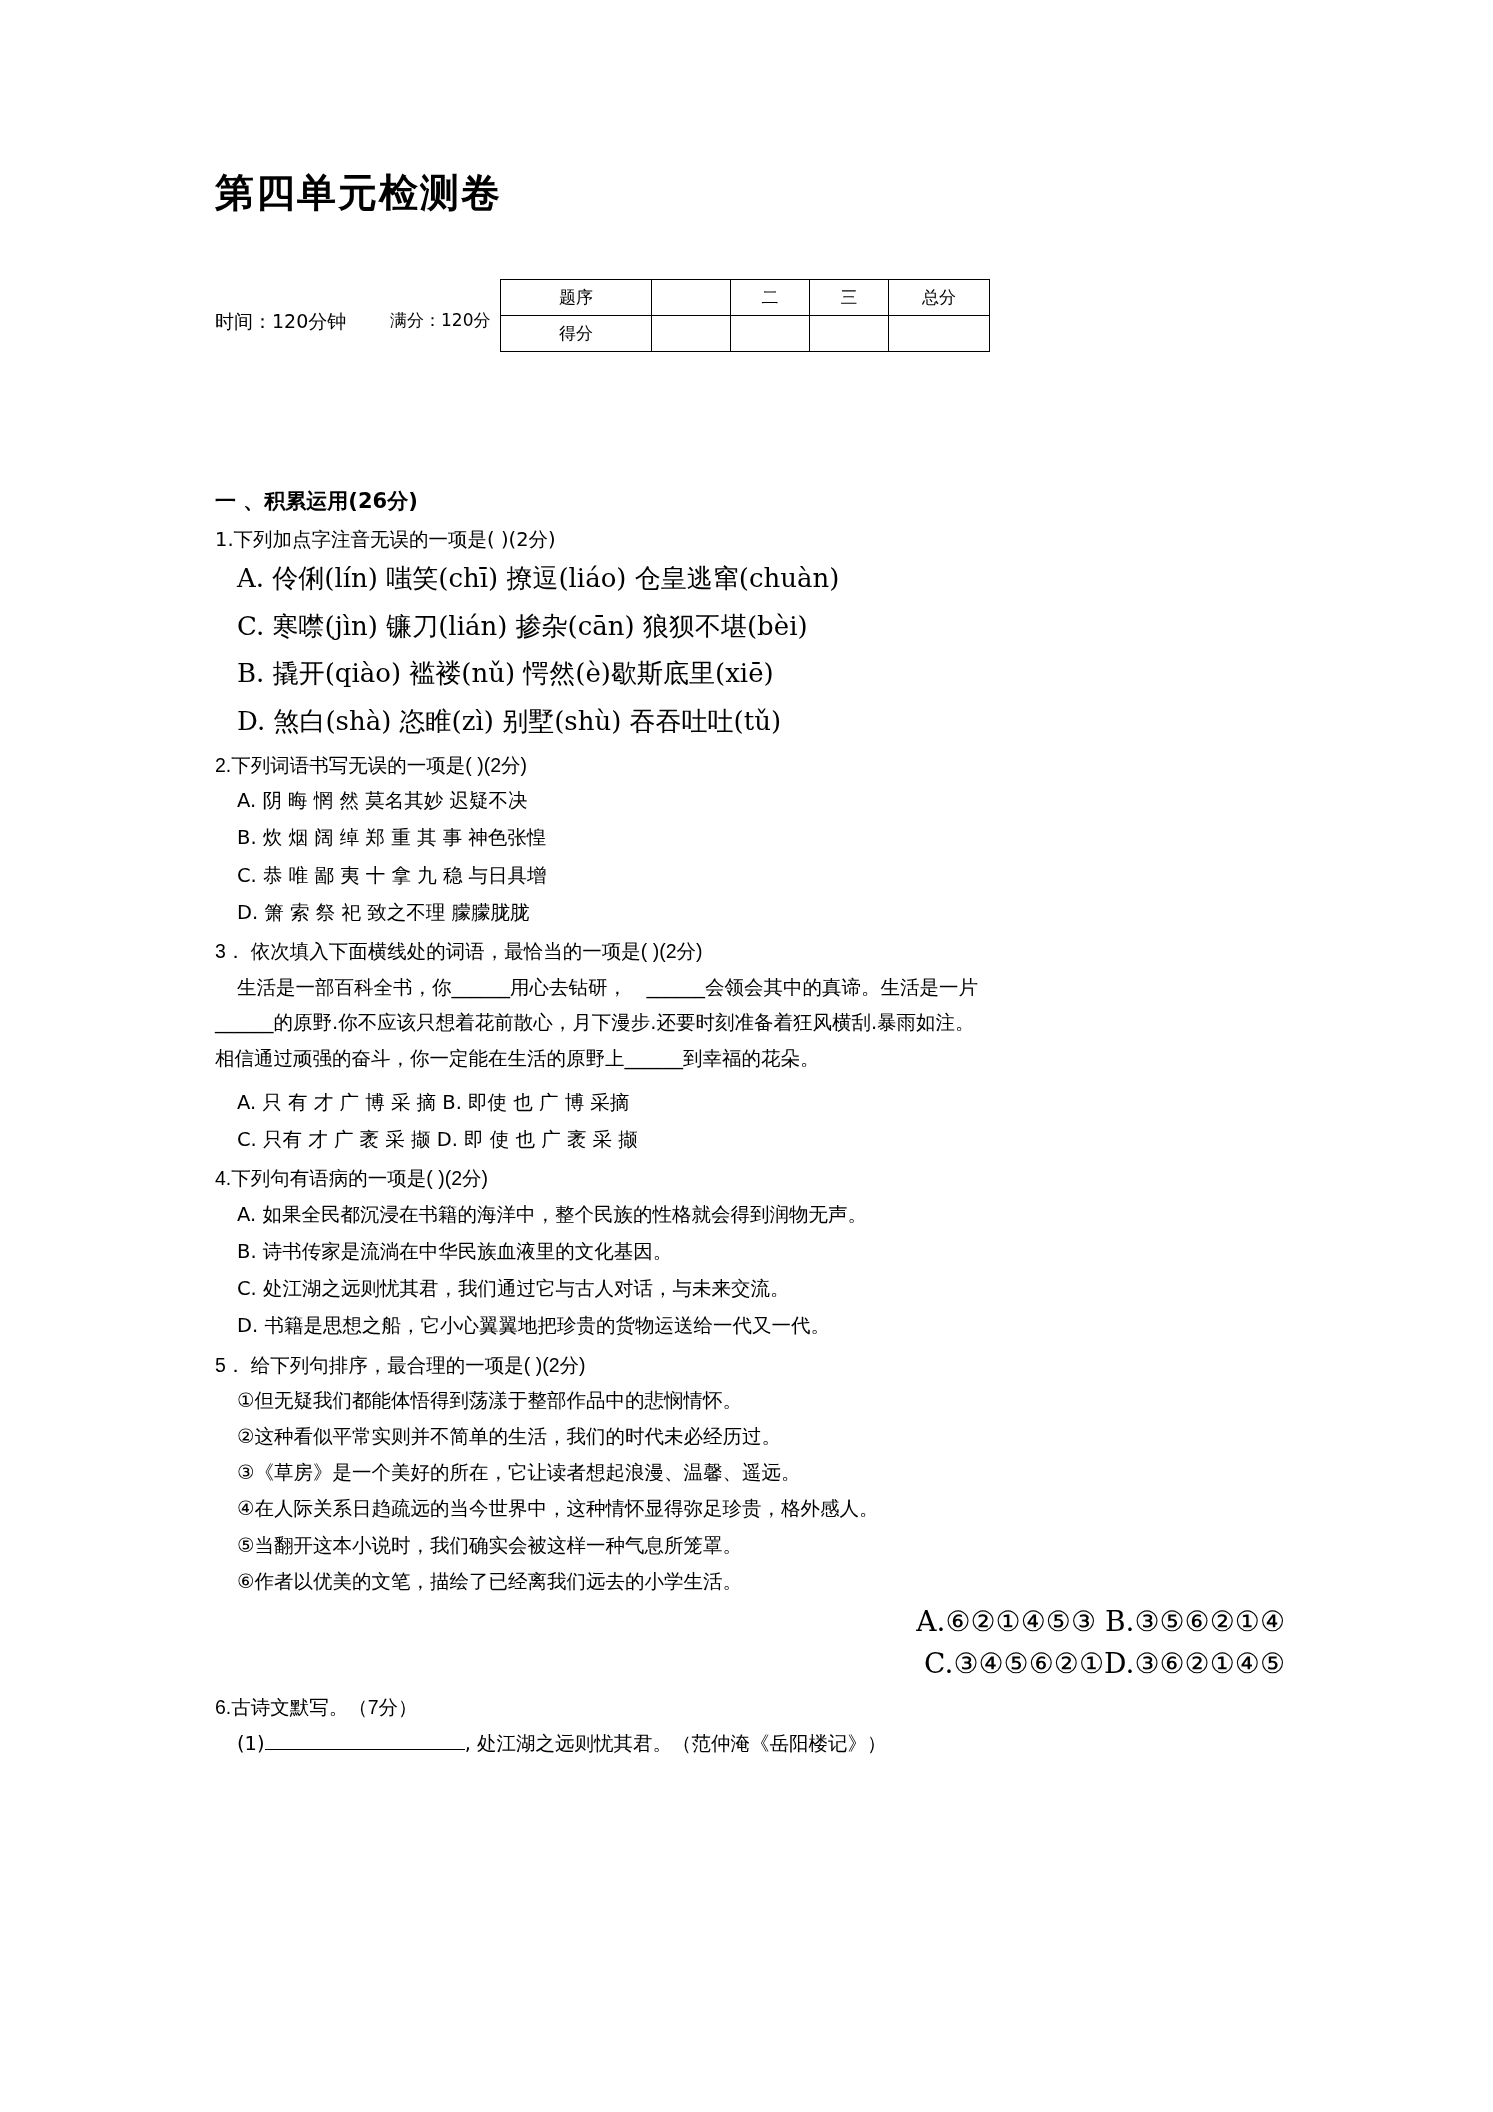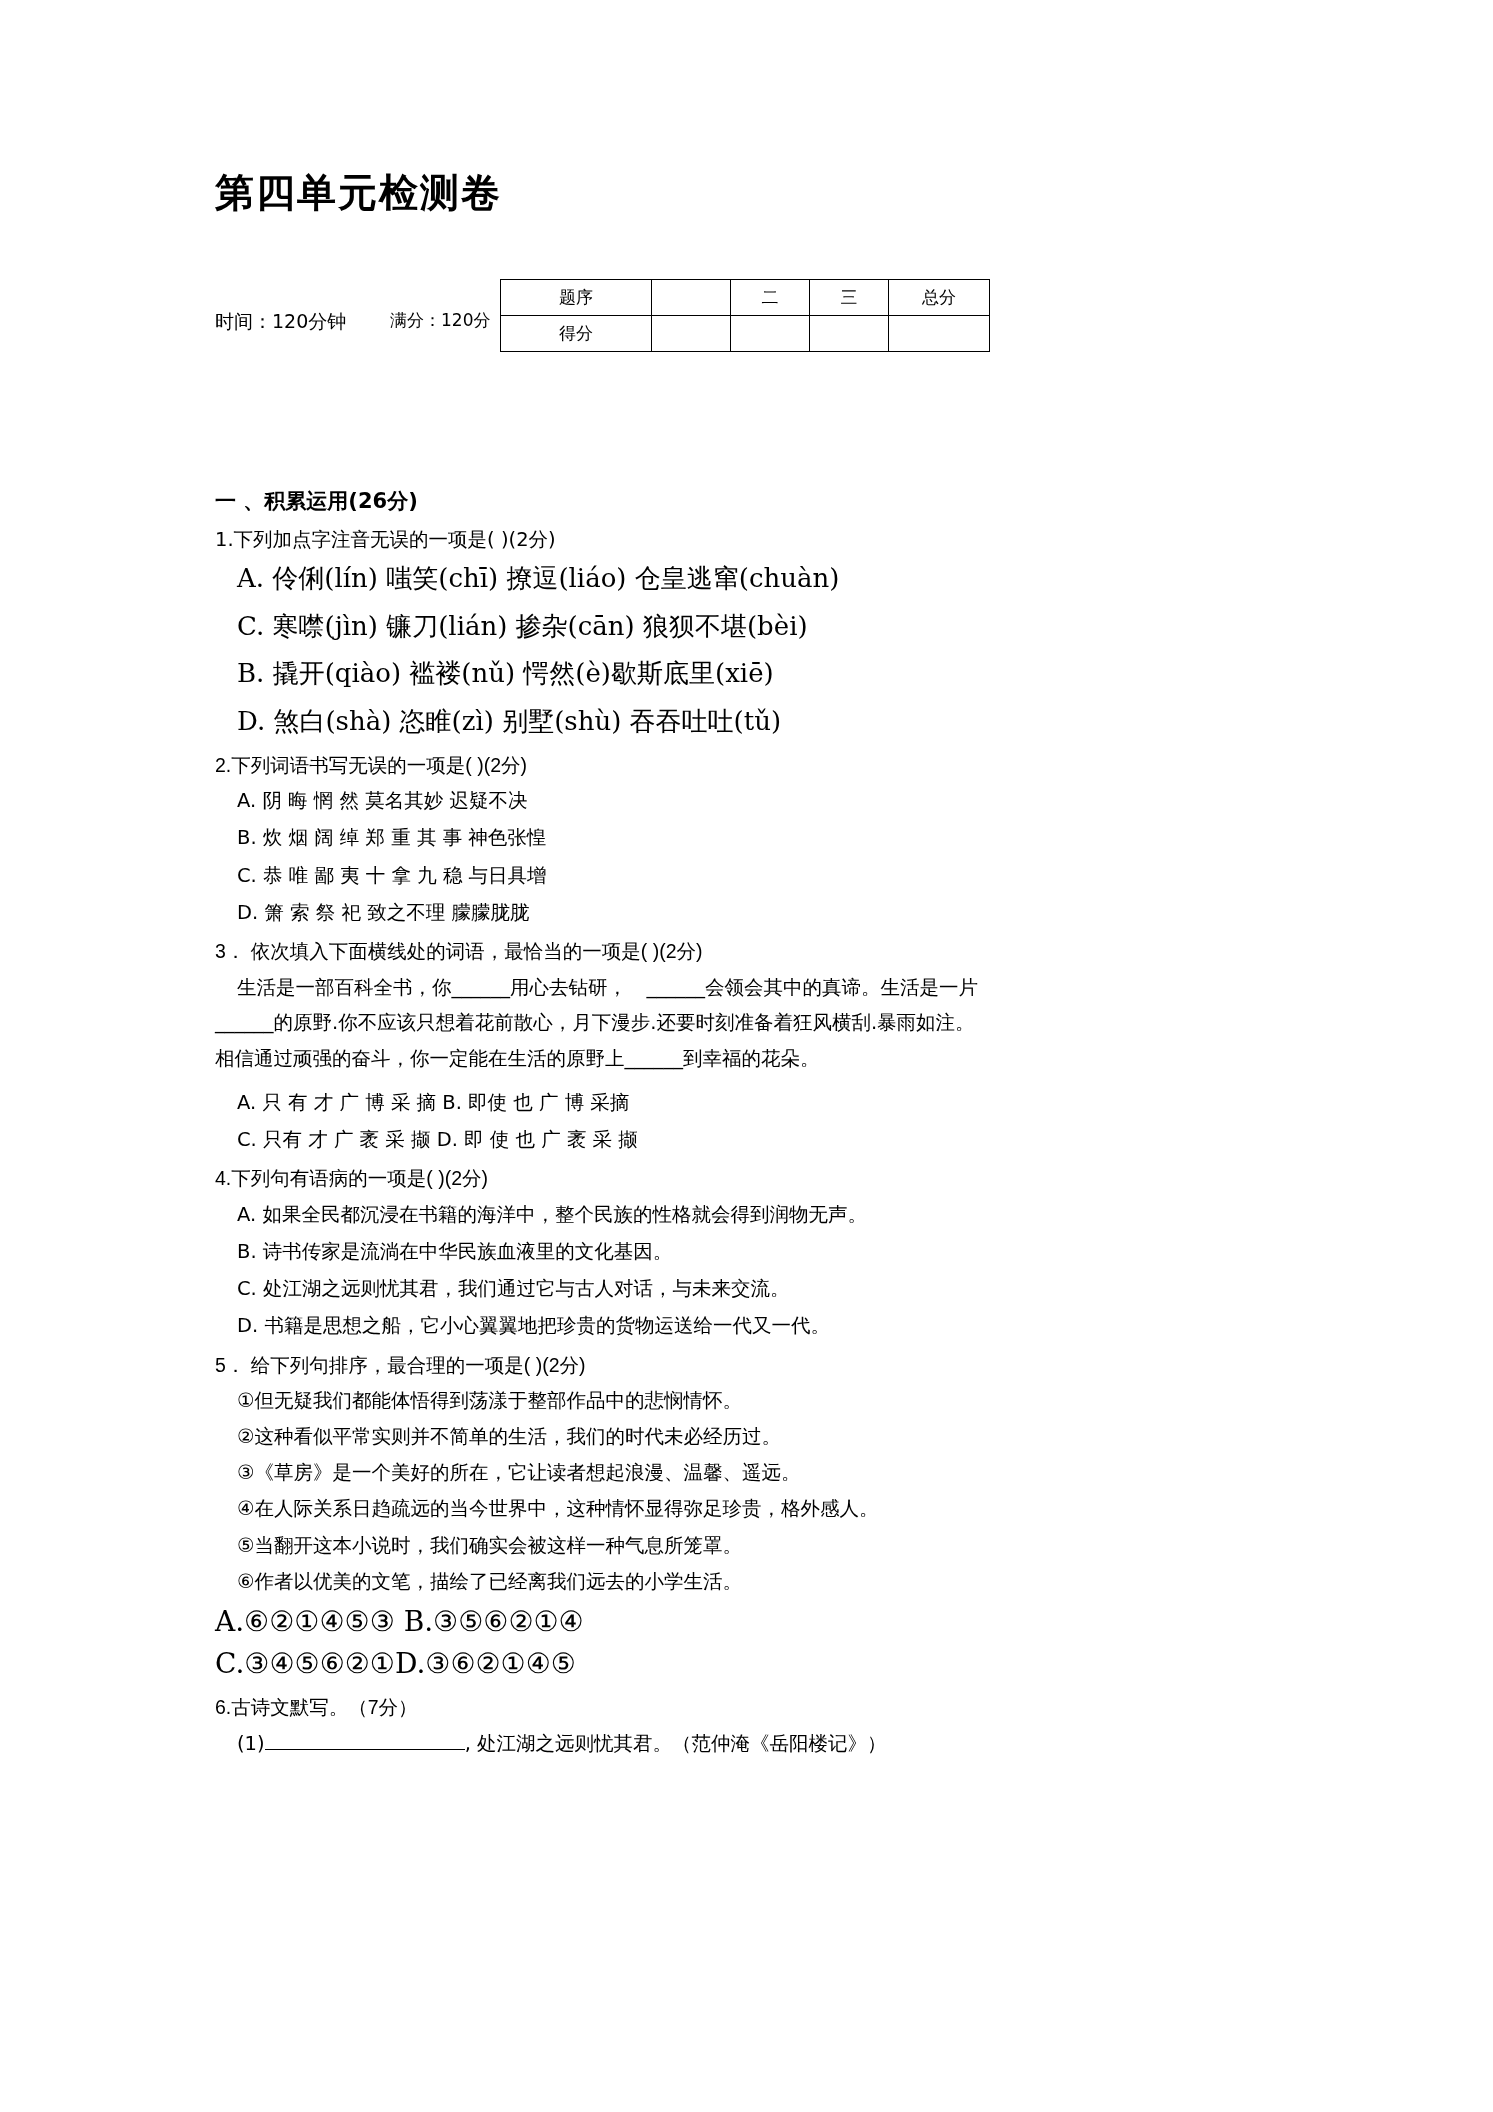--- a/index.html
+++ b/index.html
@@ -122,20 +122,21 @@
     font-size: 19.5px;
     line-height: 1.55;
     padding-left: 22px;
     font-family: "DejaVu Sans", "Liberation Sans", sans-serif;
   }
   p.circled {
     margin: 0 0 4px 0;
     font-size: 28px;
     line-height: 1.35;
     font-family: "DejaVu Serif", "Liberation Serif", serif;
+    text-align: right;
   }
   .blank-l { display: inline-block; width: 200px; border-bottom: 1px solid #000; }
   .spacer-sm { height: 10px; }
 </style>
 </head>
 <body>
 
 <div class="page">
   <div class="content">
 

